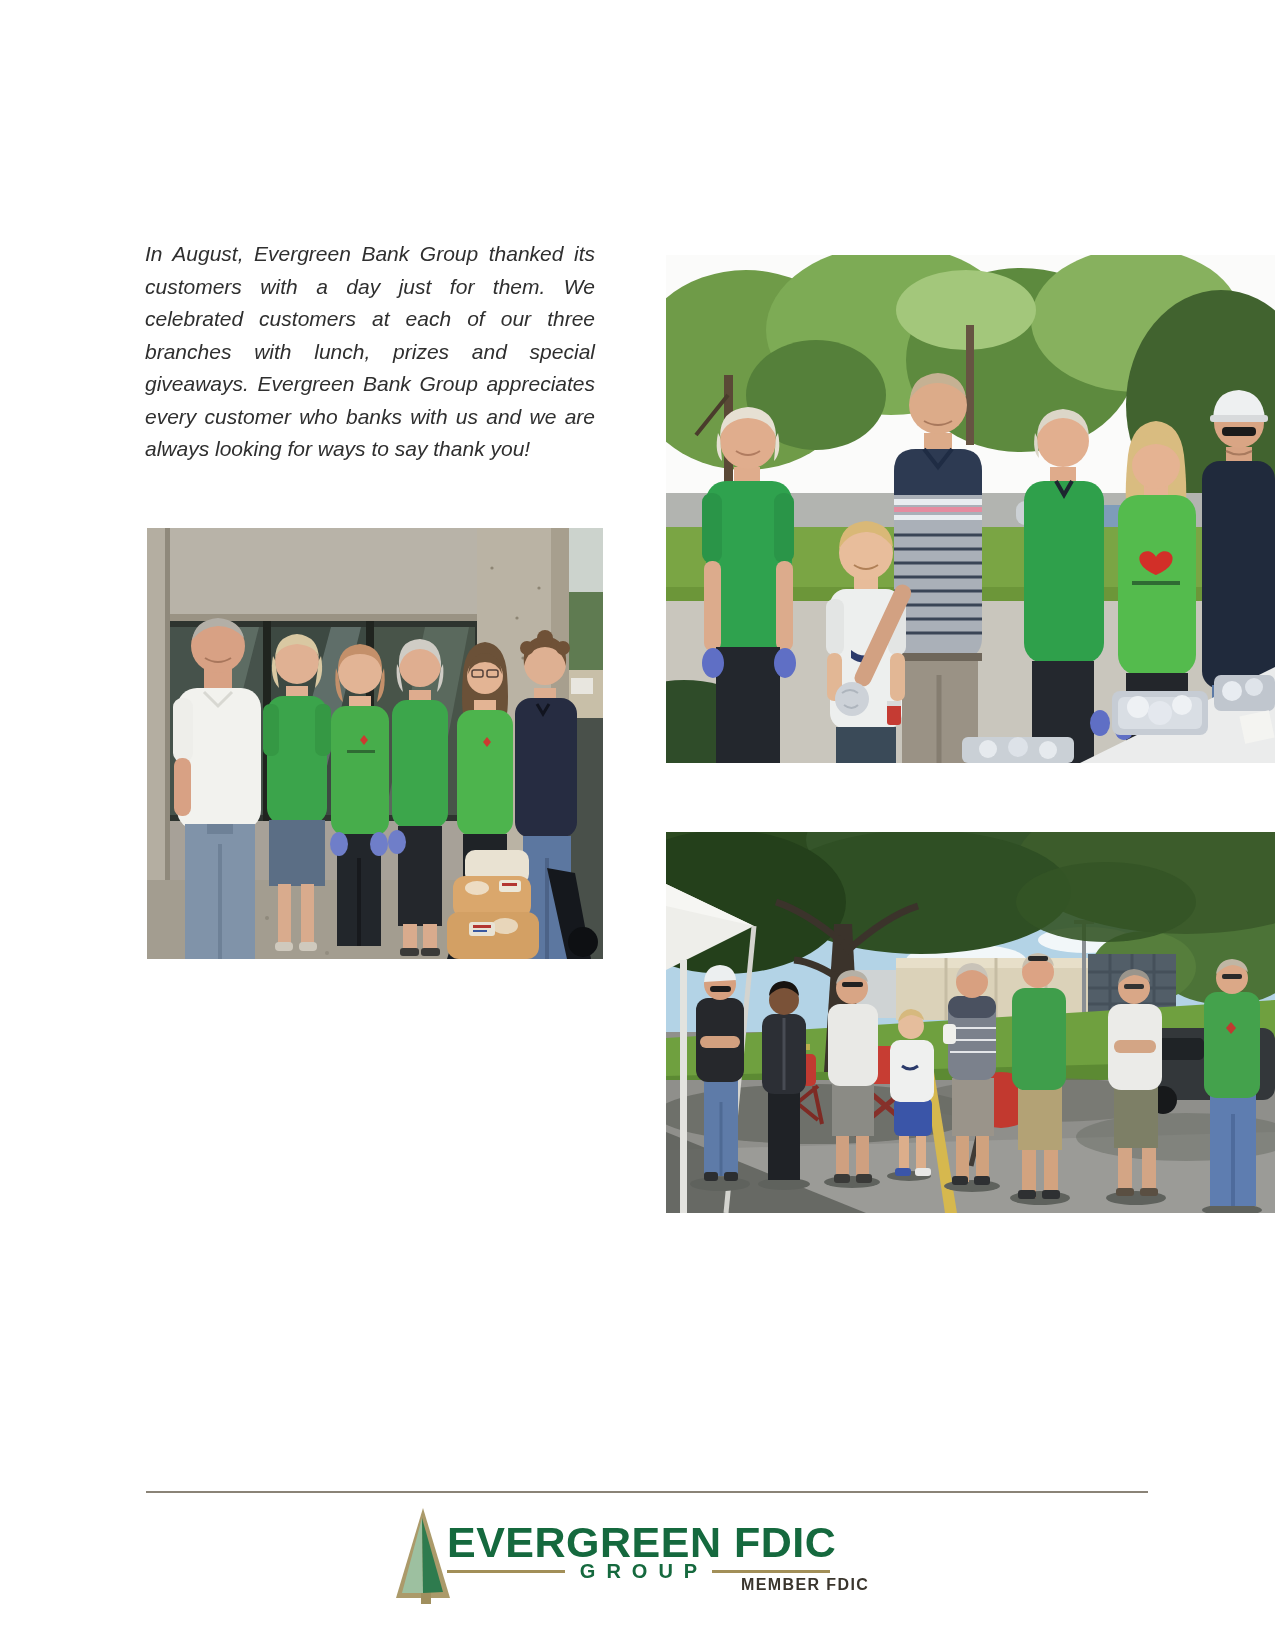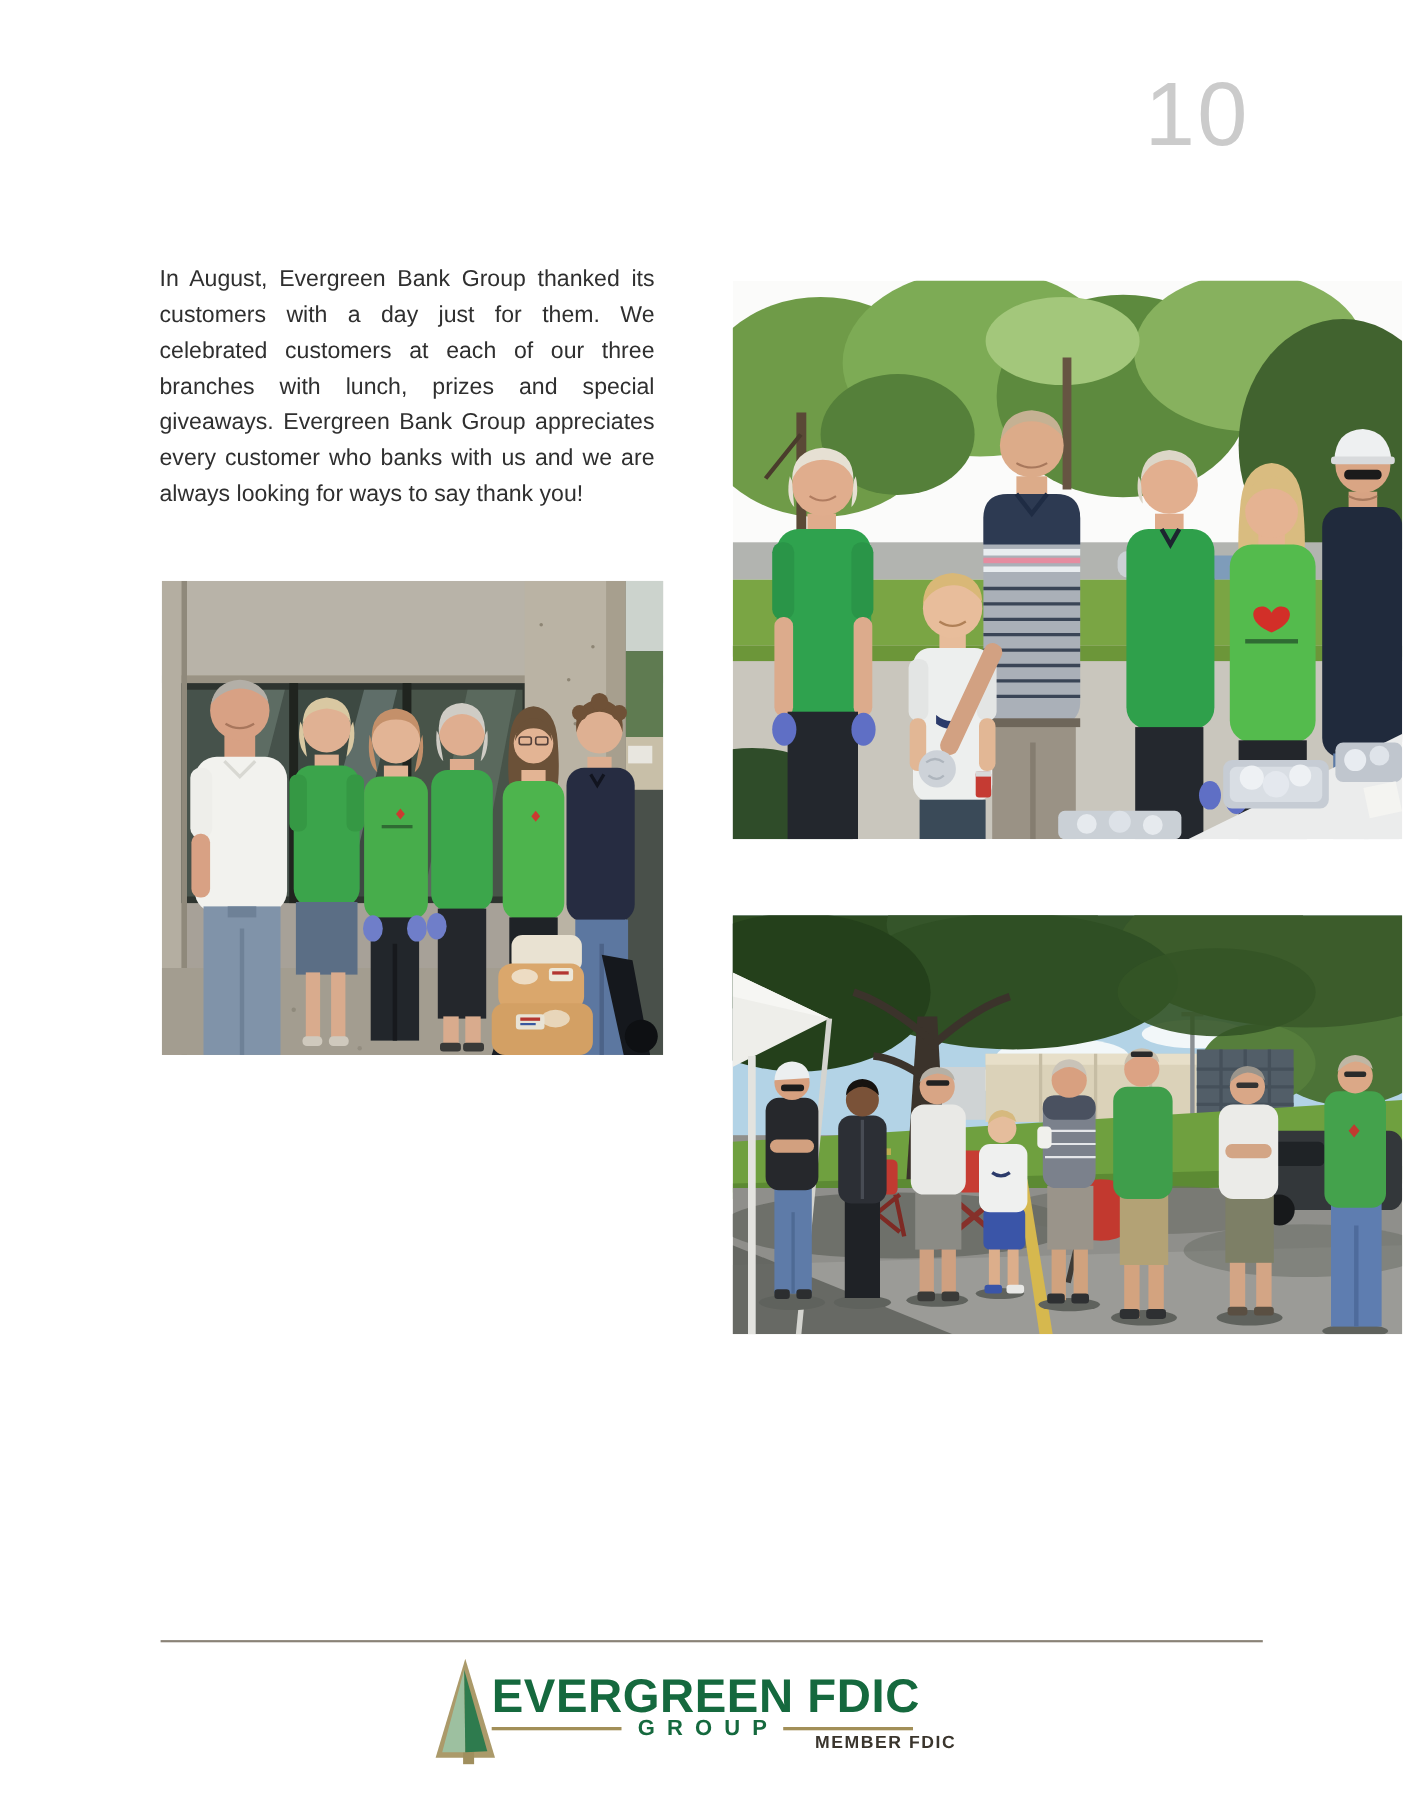--- a/index.html
+++ b/index.html
@@ -10,21 +10,21 @@
   .page-number{
     position:absolute;top:64px;left:1016px;width:120px;text-align:right;
     font-size:82px;line-height:1;font-weight:300;color:#cbcbcb;letter-spacing:2px;
   }
   .title{
     position:absolute;left:144px;top:140px;margin:0;white-space:nowrap;
     font-size:53px;font-weight:400;color:#26704b;letter-spacing:1.5px;
   }
   .body-text{
     position:absolute;left:145px;top:238px;width:450px;margin:0;
-    font-size:21px;line-height:32.5px;color:#2f2f2f;text-align:justify;
+    font-size:21px;line-height:32.5px;color:#2f2f2f;text-align:justify;font-style:italic;
   }
   figure.photo{position:absolute;margin:0;overflow:hidden;background:#fff;}
   figure.photo svg{display:block;width:100%;height:100%;}
   .photo-1{left:147px;top:528px;width:456px;height:431px;}
   .photo-2{left:666px;top:255px;width:609px;height:508px;}
   .photo-3{left:666px;top:832px;width:609px;height:381px;}
   .footer-divider{
     position:absolute;left:146px;top:1491px;width:1002px;height:2px;background:#8a8377;
   }
   .logo-tree{position:absolute;left:393px;top:1506px;width:60px;height:98px;}
@@ -44,21 +44,20 @@
   .member-fdic{
     position:absolute;left:741px;top:1576px;
     font-size:16px;font-weight:bold;color:#3a352d;letter-spacing:1.4px;white-space:nowrap;
   }
 </style>
 </head>
 <body>
 
 <div class="page">
 
-  <div class="page-number">10</div>
 
 
   <p class="body-text">In August, Evergreen Bank Group thanked its customers with a day just for them. We celebrated customers at each of our three branches with lunch, prizes and special giveaways. Evergreen Bank Group appreciates every customer who banks with us and we are always looking for ways to say thank you!</p>
 
   <figure class="photo photo-1" aria-label="Six bank team members outside a branch entrance: a man in a white polo and five women, four in green 'we love our customers' t-shirts with blue serving gloves, with bagged hamburger buns stacked on a cart">
     <svg viewBox="0 0 456 431" preserveAspectRatio="none">
       <rect width="456" height="431" fill="#a7a198"></rect>
       <rect width="456" height="98" fill="#b8b3a8"></rect>
       <rect y="86" width="456" height="7" fill="#9a9384"></rect>
       <rect x="14" y="93" width="320" height="200" fill="#2e342f"></rect>

